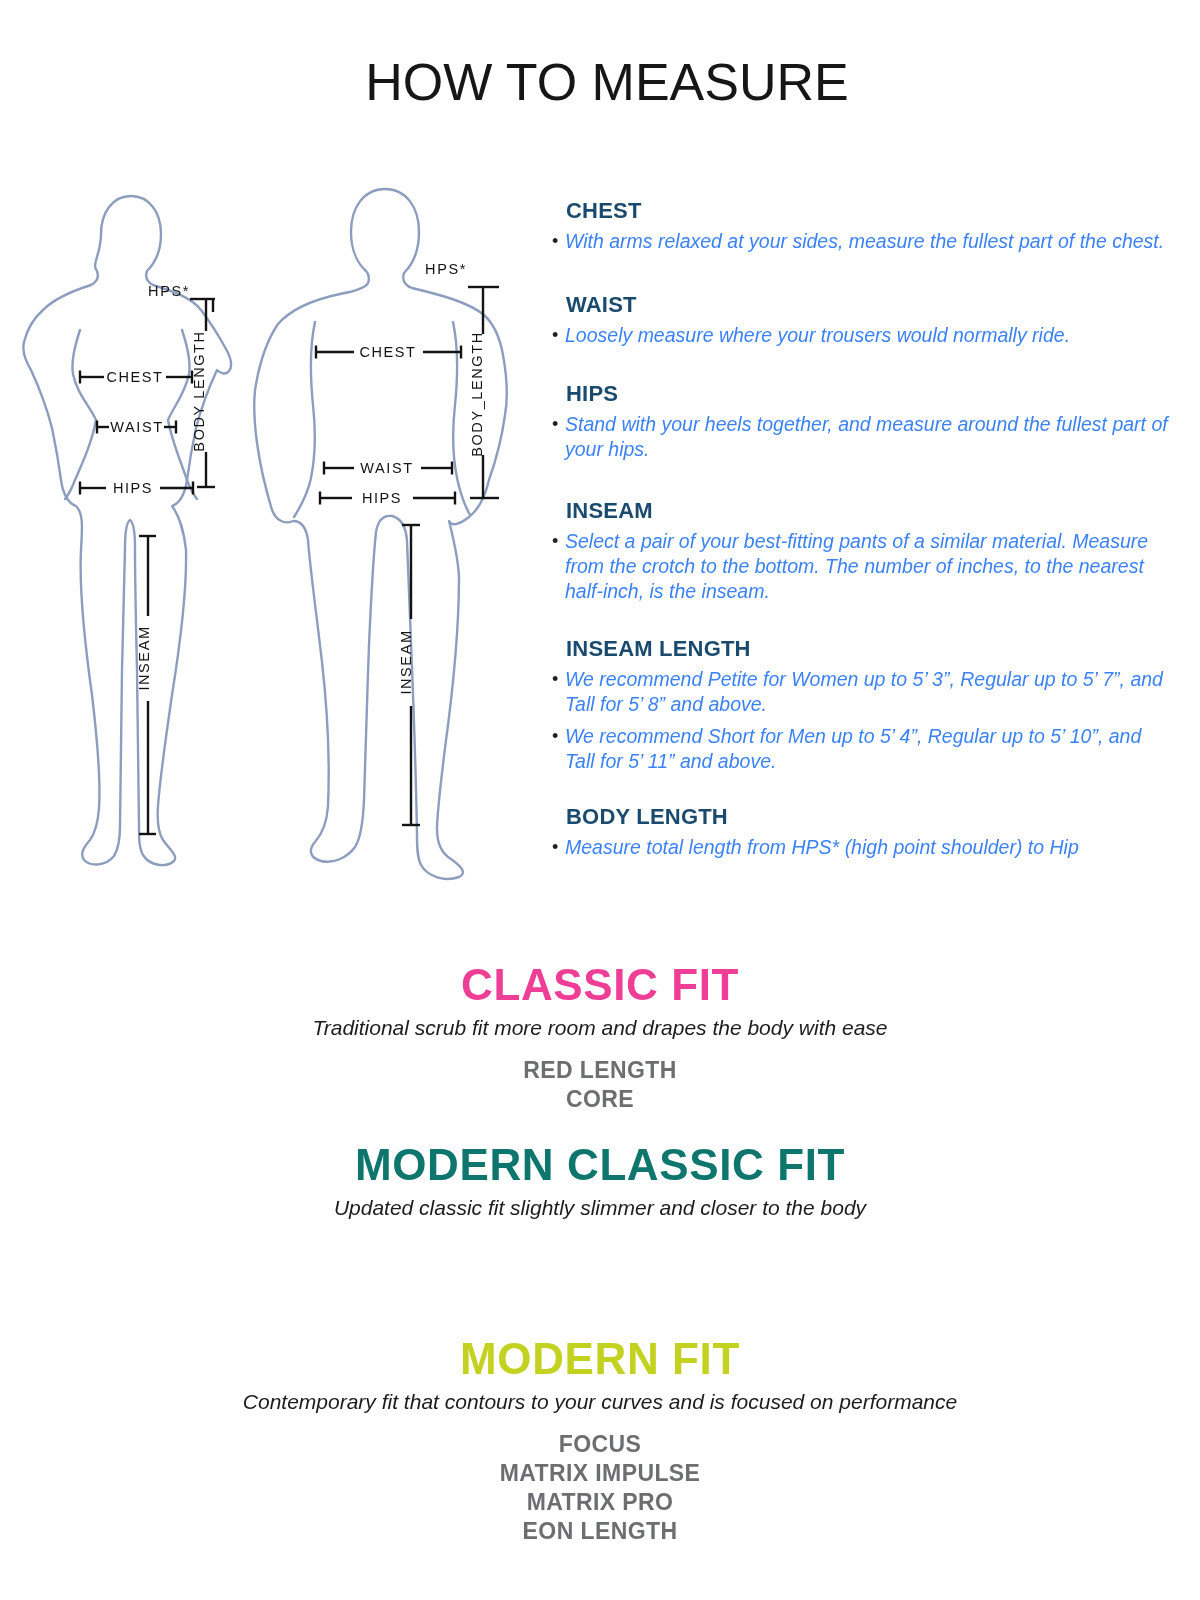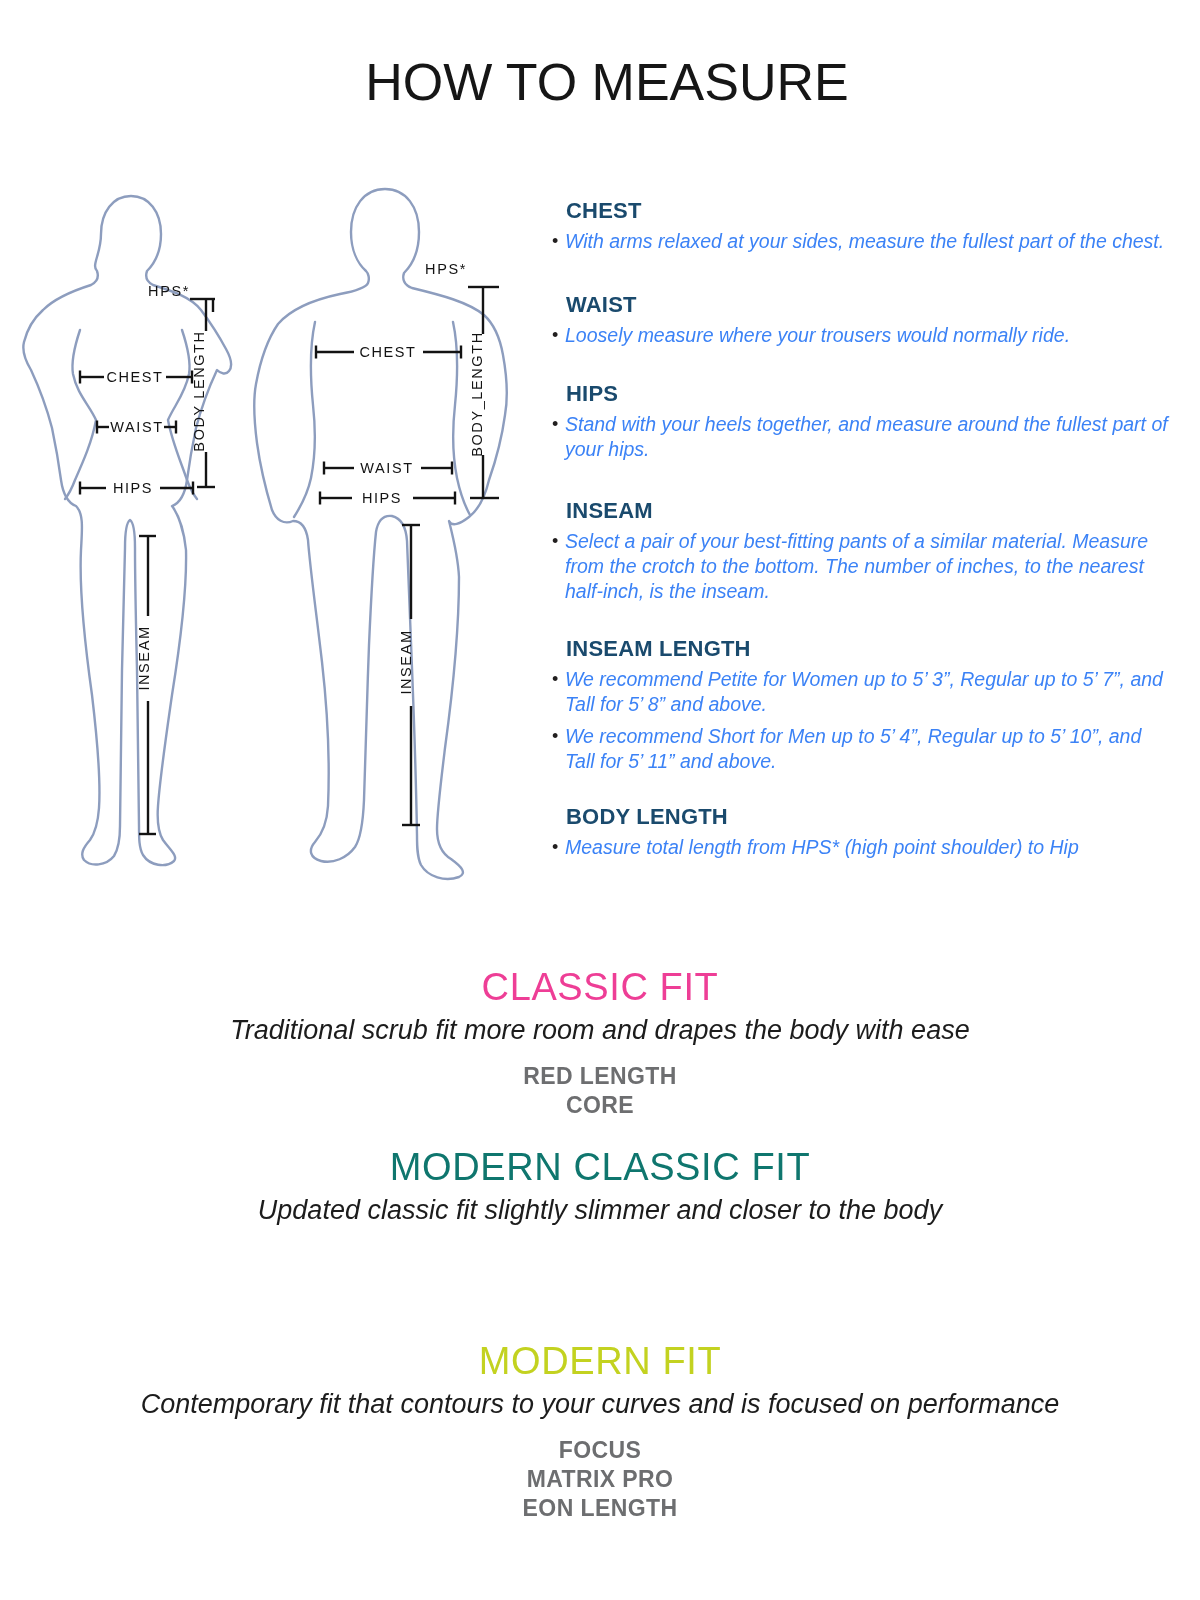--- a/index.html
+++ b/index.html
@@ -21,22 +21,22 @@
   .m-section{position:absolute;left:552px;width:618px;}
   .m-section h2{margin:0 0 5px 14px;font-size:22px;font-weight:700;
                 letter-spacing:0.2px;color:#1a4a6d;}
   .bullet-row{display:flex;align-items:flex-start;margin:0 0 7px 0;}
   .blt{flex:0 0 13px;font-size:18px;line-height:25px;color:#221f1f;}
   .bullet-row p{margin:0;font-size:19.5px;line-height:25px;font-style:italic;
                 font-weight:500;color:#3b82f6;}
 
   
   .fit-block{position:absolute;left:0;width:1200px;text-align:center;}
-  .fit-name{margin:6px;font-size:38px;font-weight:400;letter-spacing:0.6px;}
-  .fit-desc{margin:6px 0 0 0;font-size:27px;font-style:italic;font-weight:500;color:#1c1c1c;}
+  .fit-name{margin:0;font-size:44px;font-weight:700;letter-spacing:0.6px;}
+  .fit-desc{margin:6px 0 0 0;font-size:21px;font-style:italic;font-weight:500;color:#1c1c1c;}
   .fit-products{margin-top:16px;}
   .fit-product{font-size:23px;font-weight:700;line-height:29px;color:#6d6e70;letter-spacing:0.4px;}
 </style>
 </head>
 <body>
 
 <div class="page">
 
   <h1 class="title">HOW TO MEASURE</h1>
 
@@ -213,18 +213,19 @@
   <div class="fit-block" style="top:1140px">
     <h2 class="fit-name" style="color: #0f766e;">MODERN CLASSIC FIT</h2>
     <p class="fit-desc">Updated classic fit slightly slimmer and closer to the body</p>
   </div>
 
   <div class="fit-block" style="top:1334px">
     <h2 class="fit-name" style="color: rgb(195, 210, 32);">MODERN FIT</h2>
     <p class="fit-desc">Contemporary fit that contours to your curves and is focused on performance</p>
     <div class="fit-products">
       <div class="fit-product">FOCUS</div>
+      <div class="fit-product">MATRIX IMPULSE</div>
       <div class="fit-product">MATRIX PRO</div>
       <div class="fit-product">EON LENGTH</div>
     </div>
   </div>
 
 </div>
 
 </body></html>

